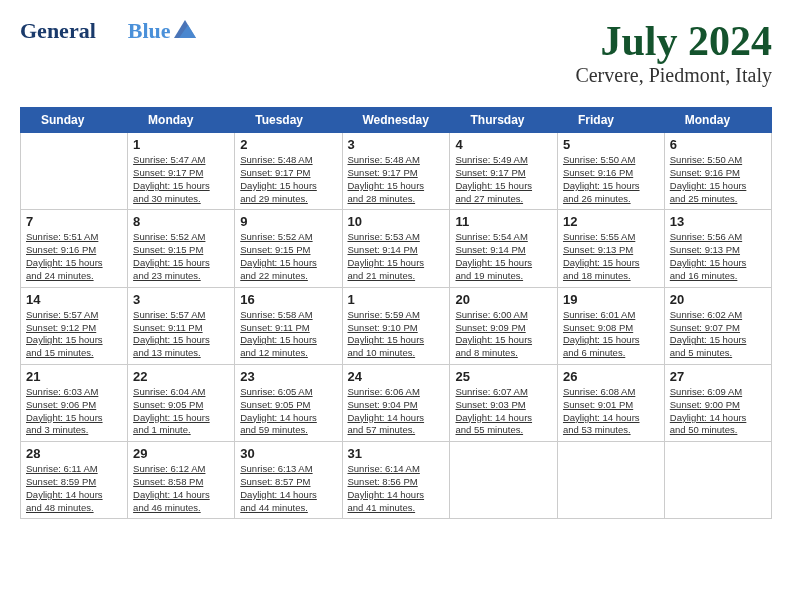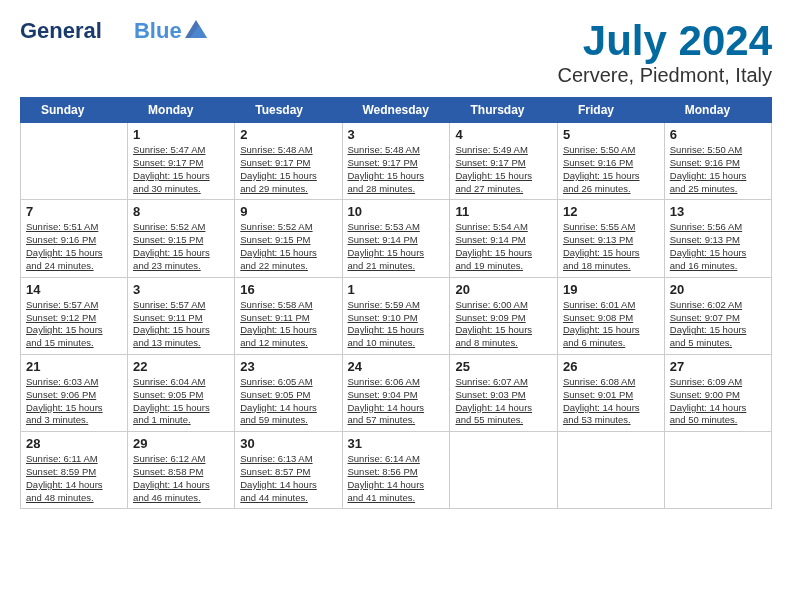--- a/index.html
+++ b/index.html
@@ -11,34 +11,35 @@
       overflow: hidden;
     }
     .page {
       width: 792px;
       padding: 18px 20px 12px 20px;
     }
     .header {
       display: flex;
       justify-content: space-between;
       align-items: flex-start;
-      margin-bottom: 10px;
+      margin-bottom: 20px;
+      font-family: Liberation Serif, serif;
     }
     .logo {
       display: flex;
       flex-direction: column;
       align-items: flex-start;
     }
     .title-block {
       text-align: right;
     }
     .month-title {
       font-size: 42px;
       font-weight: bold;
-      color: #0369a1;
+      color: #14532d;
       line-height: 1.1;
     }
     .location-title {
       font-size: 20px;
       color: #333;
     }
     .calendar {
       width: 100%;
       border-collapse: collapse;
       border: 1px solid #ccc;

